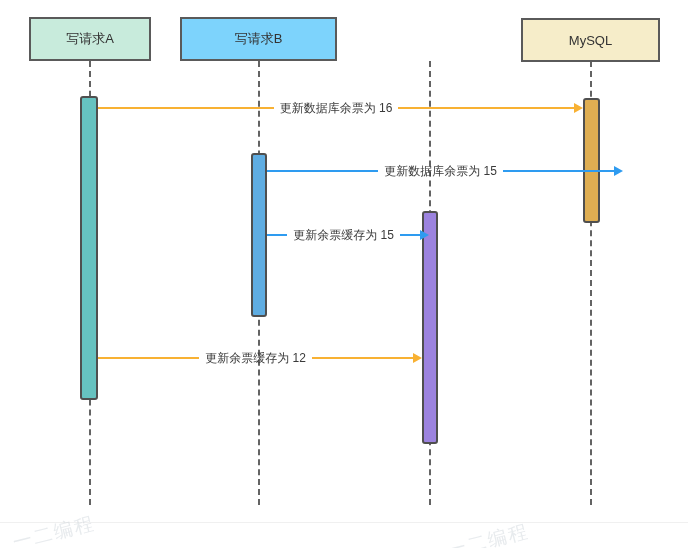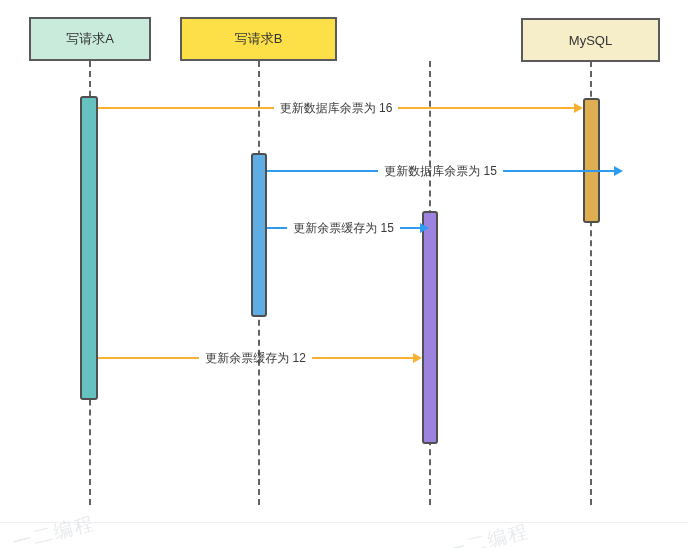--- a/index.html
+++ b/index.html
@@ -20,21 +20,21 @@
   .ll-redis{left:429px;}
   .ll-mysql{left:590px;}
 
   
   .actor-header{
     position:absolute;top:17px;height:44px;box-sizing:border-box;
     border:2px solid #5a5a5a;display:flex;align-items:center;justify-content:center;
     font-size:13px;color:#333333;z-index:2;
   }
   .ah-a{left:29px;width:122px;background:#c8ebdc;}
-  .ah-b{left:180px;width:157px;background:#fde047;}
+  .ah-b{left:180px;width:157px;background:#7dd3fc;}
   .ah-redis{left:371px;width:117px;background:#ddd3f2;top:18px;height:43px;}
   .ah-mysql{left:521px;width:139px;background:#f6edc9;top:18px;text-align:center;}
 
   
   .activation{
     position:absolute;box-sizing:border-box;border:2px solid #4f4f4f;
     border-radius:3px;z-index:2;
   }
   .ac-a{left:80px;top:96px;width:18px;height:304px;background:#66c2c0;}
   .ac-b{left:251px;top:153px;width:16px;height:164px;background:#5fade2;}
@@ -48,21 +48,21 @@
   }
   .message .seg{flex:1;height:0;border-top:2px solid;}
   .message .lbl{padding:0 6px;white-space:nowrap;}
   .message .head{width:0;height:0;border-top:5px solid transparent;border-bottom:5px solid transparent;border-left:9px solid;flex:0 0 auto;}
   .msg-orange .seg{border-top-color:#f8b133;}
   .msg-orange .head{border-left-color:#f8b133;}
   .msg-blue .seg{border-top-color:#2e9bf0;}
   .msg-blue .head{border-left-color:#2e9bf0;}
   .m1{left:98px;top:97px;width:485px;}
   .m2{left:267px;top:160px;width:356px;}
-  .m3{left:267px;top:217px;width:162px;}
+  .m3{left:267px;top:224px;width:162px;}
   .m4{left:98px;top:347px;width:324px;}
 
   
   .page-edge{
     position:absolute;left:0;top:522px;width:688px;height:0;
     border-top:1px solid #f0f0f0;z-index:0;
   }
 
   
   .watermark{

